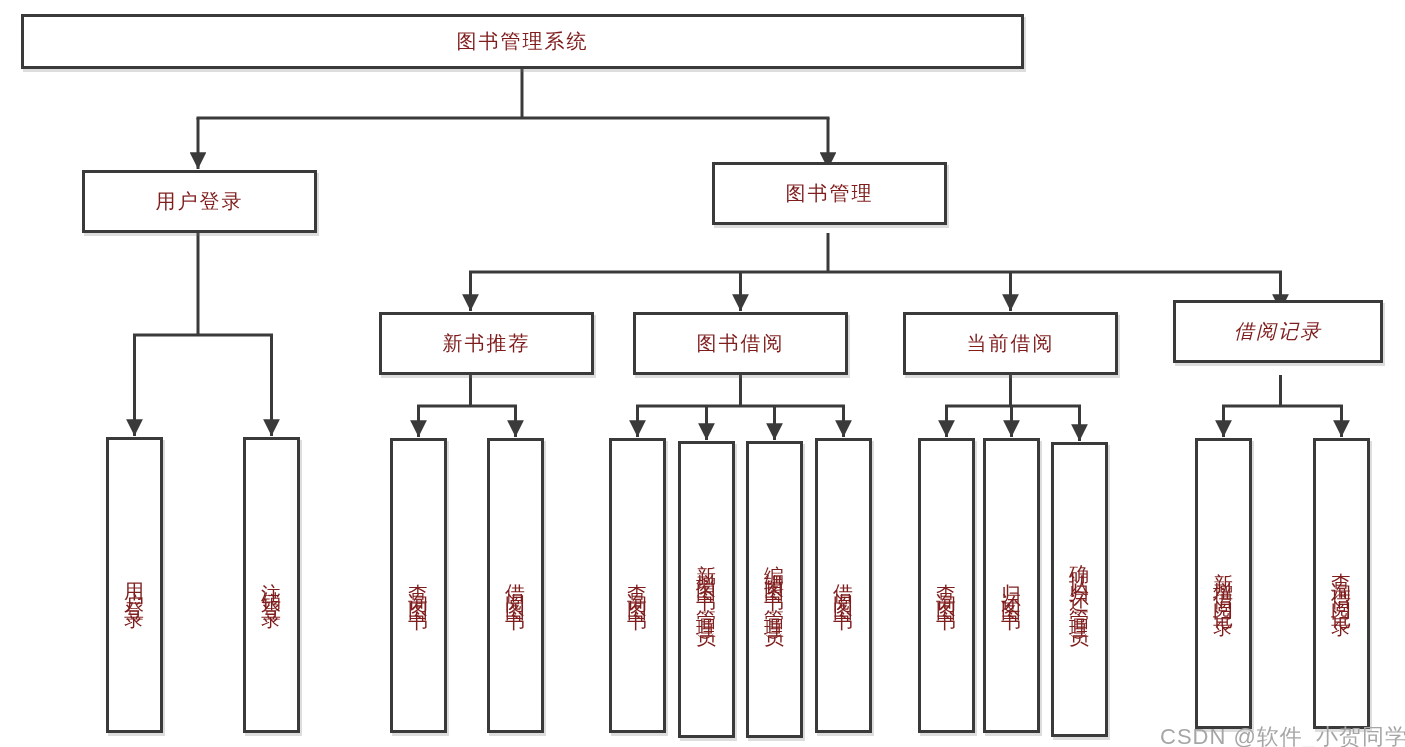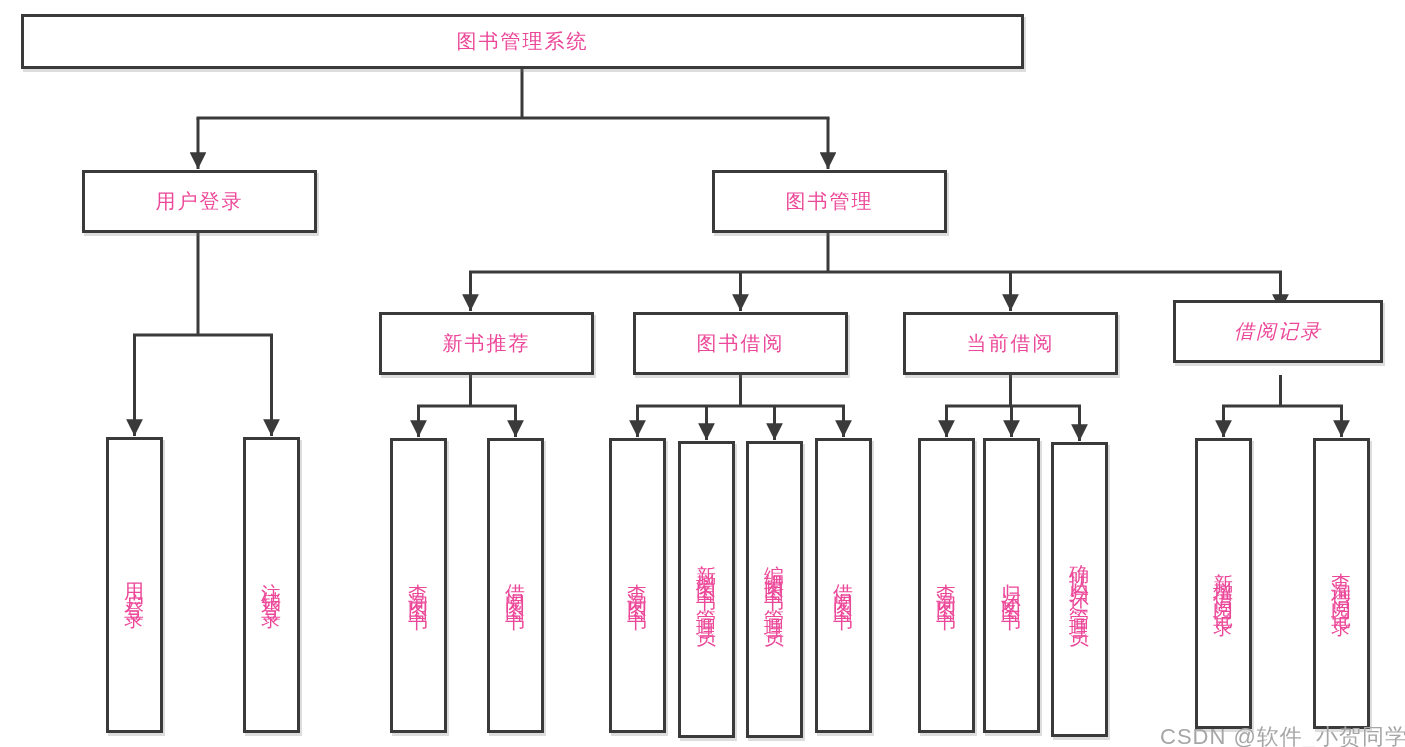--- a/index.html
+++ b/index.html
@@ -10,36 +10,36 @@
     font-family:"Liberation Sans","DejaVu Sans",sans-serif;
     overflow:hidden;
   }
   .edges{position:absolute;left:0;top:0;width:1405px;height:747px;}
   .box{
     position:absolute;
     background:#ffffff;
     border:3px solid #3a3a3a;
     box-sizing:border-box;
     display:flex;align-items:center;justify-content:center;
-    color:#ec4899;
+    color:#7f1d1d;
     box-shadow:2px 3px 0 rgba(120,120,120,0.25);
   }
   .h-label{font-size:20px;letter-spacing:2px;white-space:nowrap;}
   .v-label{
     writing-mode:vertical-rl;
     text-orientation:mixed;
     font-size:20px;
     letter-spacing:9px;
     line-height:1;
     white-space:nowrap;
   }
   
   .n-root {left:21px;  top:14px;  width:1003px;height:55px;}
   .n-user {left:82px;  top:170px; width:235px; height:63px;}
-  .n-mgmt {left:712px; top:170px; width:235px; height:63px;}
+  .n-mgmt {left:712px; top:162px; width:235px; height:63px;}
   .n-rec  {left:379px; top:312px; width:215px; height:63px;}
   .n-bor  {left:633px; top:312px; width:215px; height:63px;}
   .n-cur  {left:903px; top:312px; width:215px; height:63px;}
   .n-log  {left:1173px;top:300px; width:210px; height:63px;font-style:italic;}
   
   .l-a1{left:106px; top:437px;width:57px;height:296px;}
   .l-a2{left:243px; top:437px;width:57px;height:296px;}
   .l-b1{left:390px; top:438px;width:57px;height:295px;}
   .l-b2{left:487px; top:438px;width:57px;height:295px;}
   .l-c1{left:609px; top:438px;width:57px;height:295px;}

